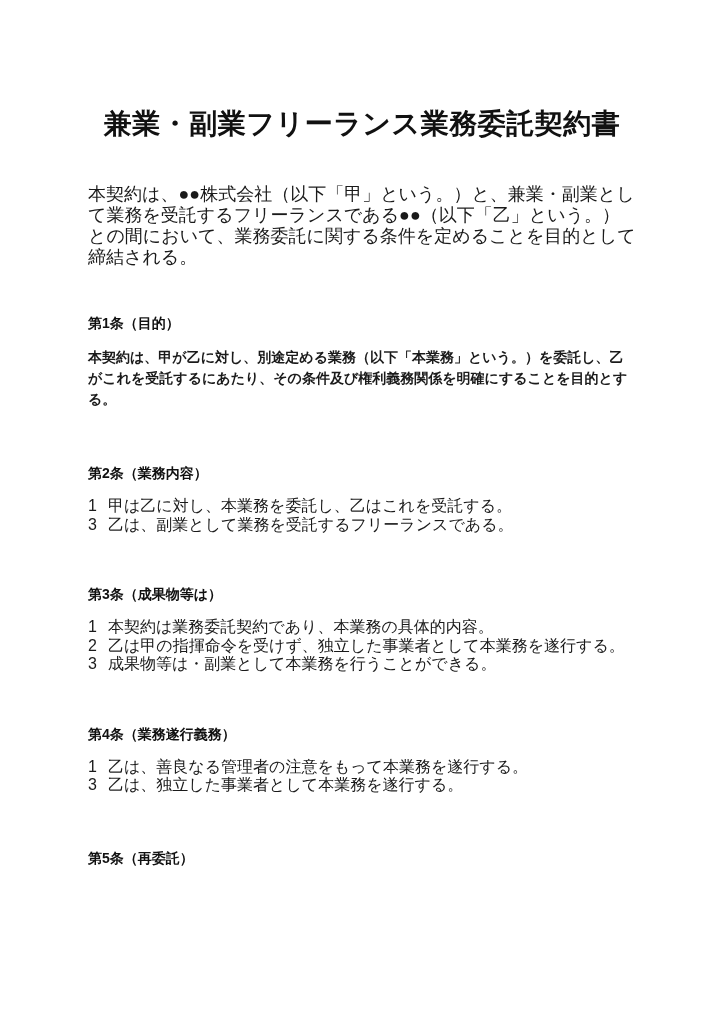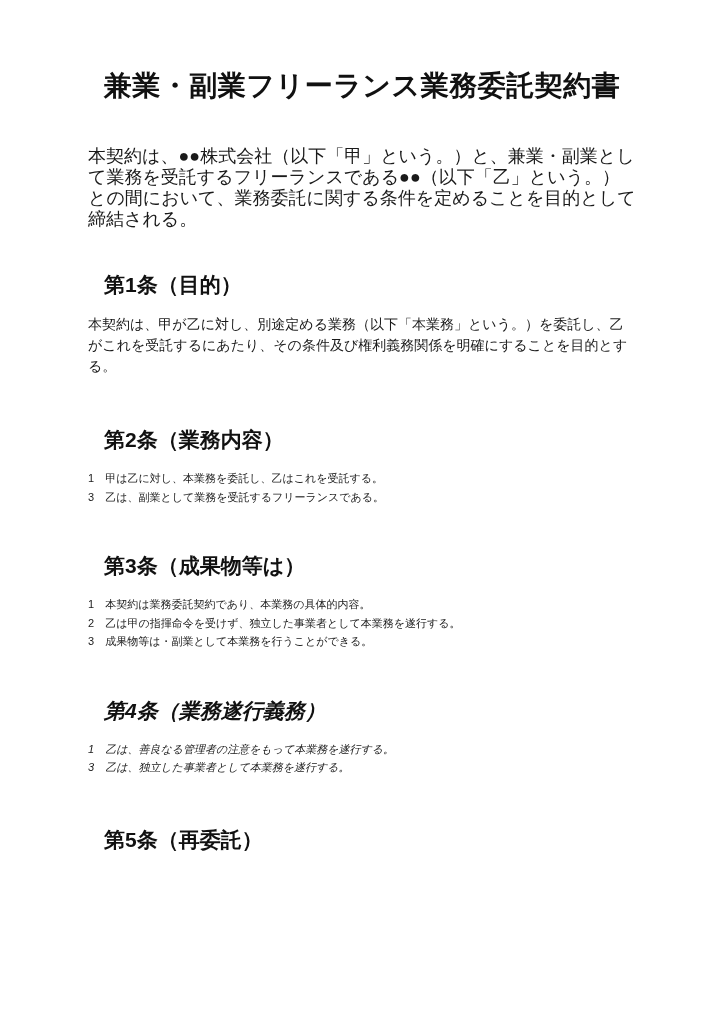--- a/index.html
+++ b/index.html
@@ -11,21 +11,21 @@
     width: 724px;
     height: 1024px;
     overflow: hidden;
     font-family: "Liberation Sans", sans-serif;
     color: #1a1a1a;
   }
   .page {
     box-sizing: border-box;
     width: 724px;
     height: 732px;
-    padding: 68px 88px 0 88px;
+    padding: 106px 88px 0 88px;
     background: #ffffff;
   }
   .doc-title {
     margin: 0;
     font-size: 28px;
     line-height: 36px;
     font-weight: 700;
     text-align: center;
     color: #111111;
     letter-spacing: 0.5px;
@@ -34,41 +34,41 @@
     margin: 42px 0 0 0;
     font-size: 18px;
     line-height: 21px;
     font-weight: 400;
     text-align: left;
   }
   section.contract-section { margin: 0; }
   section.s1 { margin-top: 42px; }
   section.s2 { margin-top: 50px; }
   section.s3 { margin-top: 47px; }
-  section.s4 { margin-top: 47px; font-style: italic; }
+  section.s4 { margin-top: 47px; }
   section.s5 { margin-top: 50px; }
   .section-heading {
-    margin: 16px;
-    font-size: 21px;
+    margin: 0;
+    font-size: 14px;
     line-height: 26px;
     font-weight: 700;
     color: #111111;
   }
   .section-body {
     margin: 11px 0 0 0;
     font-size: 14px;
     line-height: 21px;
-    font-weight: 400;
+    font-weight: 700;
   }
   .items {
     margin-top: 11px;
   }
   .item {
     margin: 0;
-    font-size: 11px;
+    font-size: 16px;
     line-height: 18.5px;
     font-weight: 400;
   }
   .item .num {
     margin-right: 11px;
   }
 </style>
 </head>
 <body>
 

